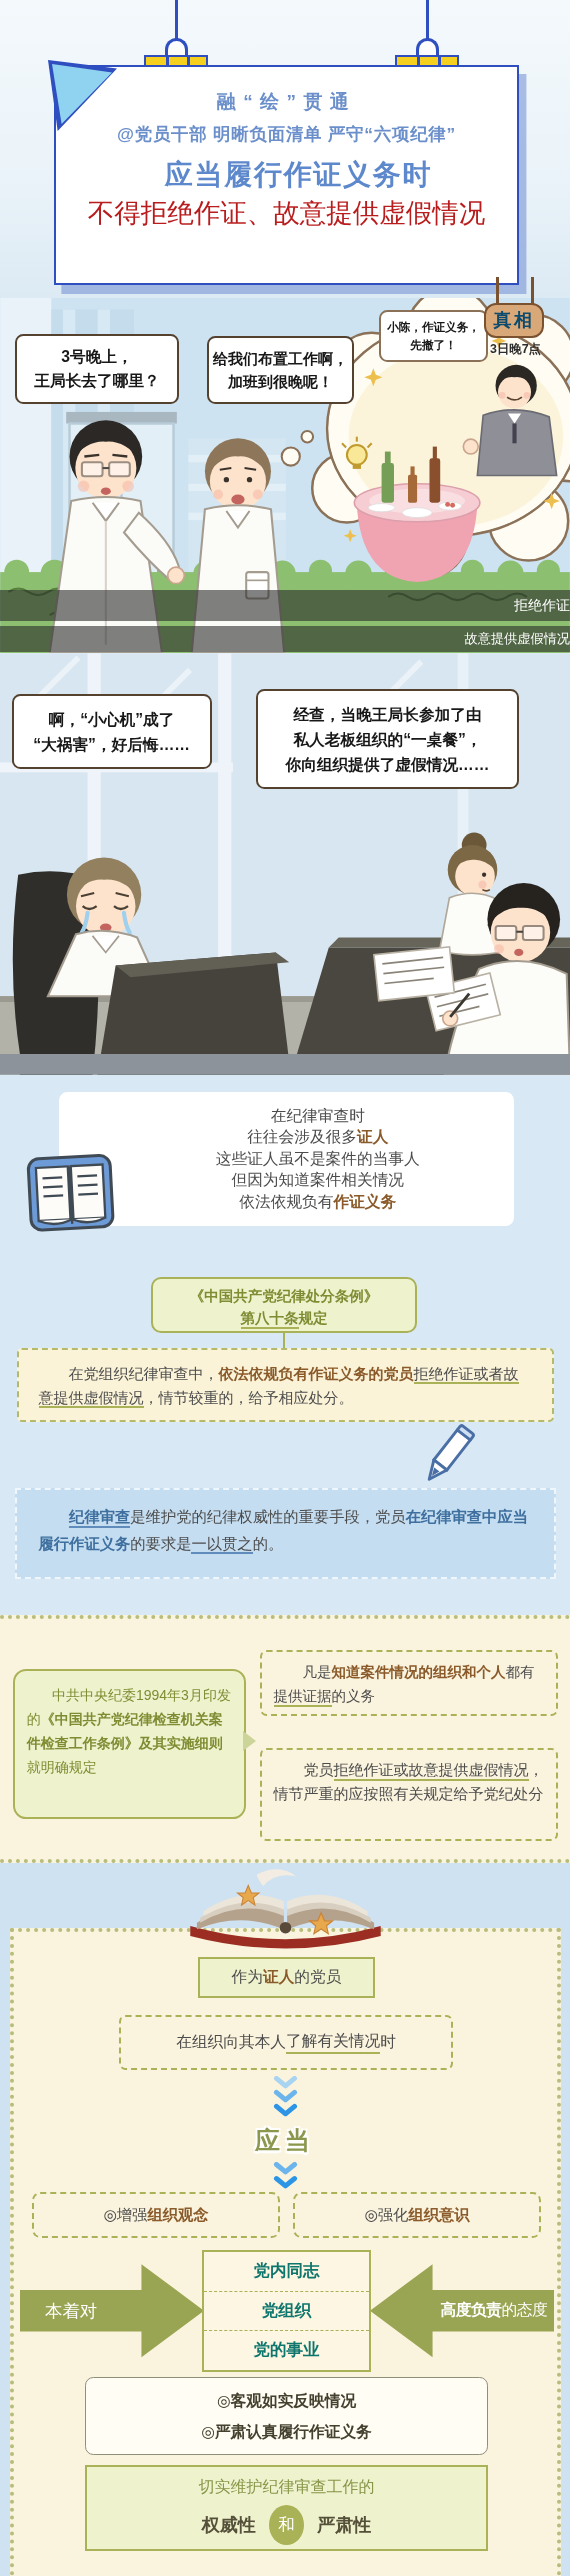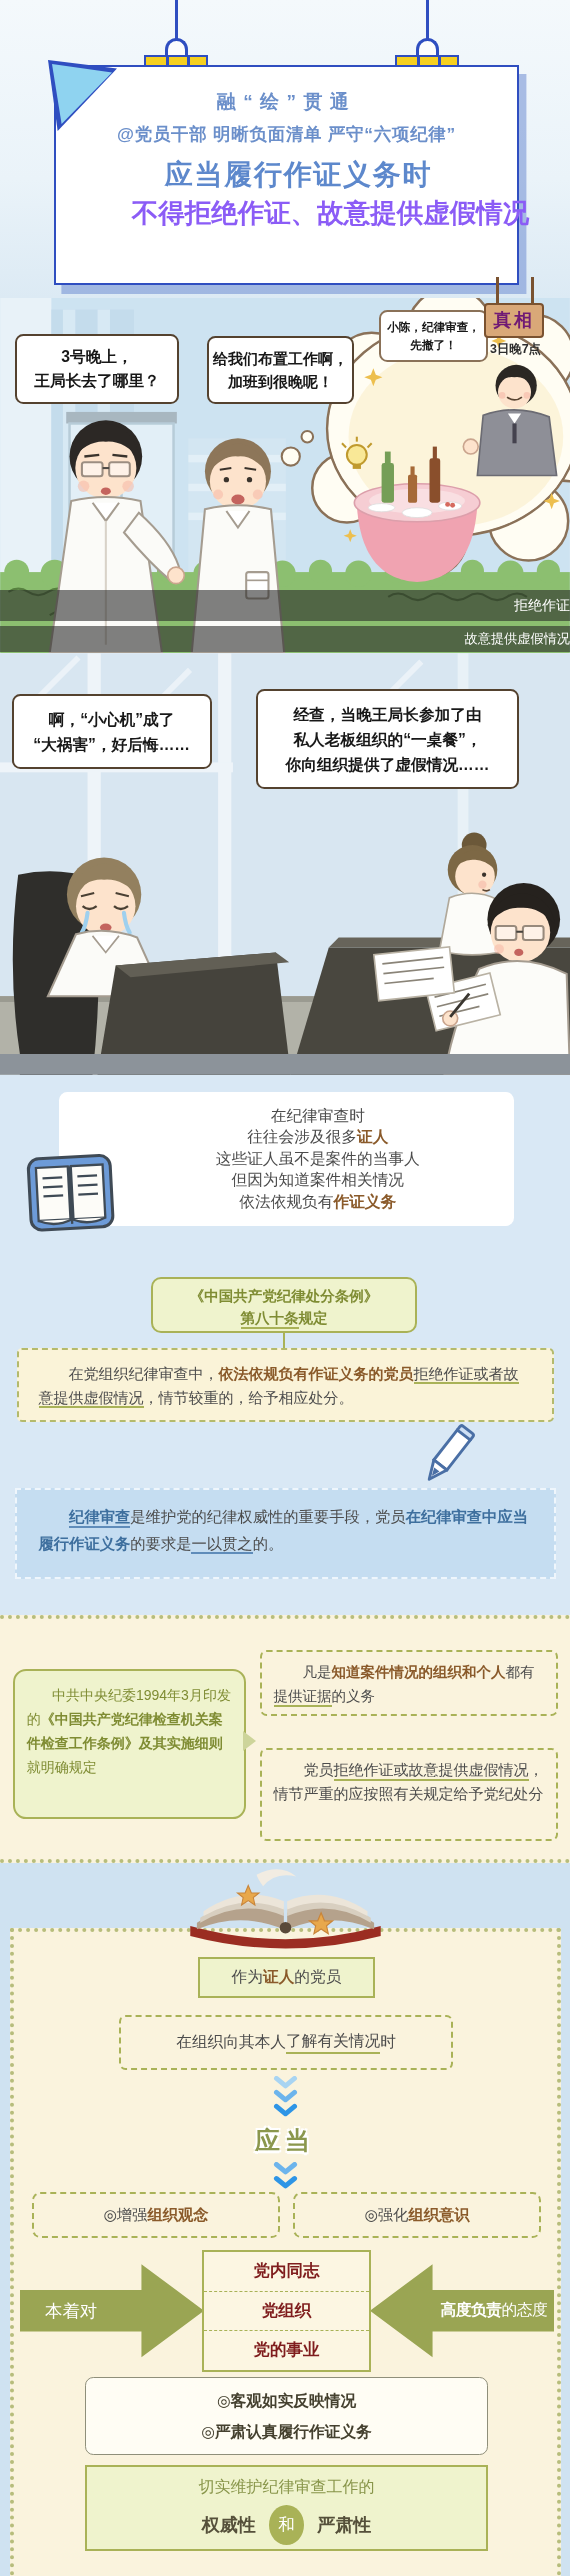--- a/index.html
+++ b/index.html
@@ -11,21 +11,21 @@
     background: linear-gradient(180deg, #f4f9fc 0%, #eaf3f9 60%, #dceaf4 100%); }
   .header-card { position: absolute; left: 54px; top: 65px; width: 465px; height: 220px;
     background: #fff; border: 2.5px solid #2f4ec0; box-shadow: 7.4px 9px 0 rgba(110,140,210,.55); }
   .hdr-brand { position: absolute; left: 0; top: 22px; width: 100%; text-align: center;
     color: #6b8fca; font-size: 19px; font-weight: 700; letter-spacing: 7.4px; }
   .hdr-sub { position: absolute; left: 0; top: 55px; width: 100%; text-align: center;
     color: #6b8fca; font-size: 17.4px; font-weight: 700; letter-spacing: 0.8px; }
   .hdr-t1 { position: absolute; left: 12px; top: 89px; width: 100%; text-align: center;
     color: #5d88cc; font-size: 28px; font-weight: 800; letter-spacing: 1.7px; }
   .hdr-t2 { position: absolute; left: 0; top: 128px; width: 100%; text-align: center;
-    color: #8b5cf6; font-size: 26.5px; font-weight: 700; margin-left: 44px; }
+    color: #b91c1c; font-size: 26.5px; font-weight: 400; }
   .fold-outer { position: absolute; left: 48px; top: 60px; width: 69px; height: 71px;
     background: #2f4ec0; clip-path: polygon(0 0, 100% 12%, 14% 100%); }
   .fold-inner { position: absolute; left: 52px; top: 64px; width: 60px; height: 60px;
     background: #8fd3f0; clip-path: polygon(0 0, 100% 14%, 16% 100%); }
   .clip { position: absolute; top: 0; width: 64px; height: 98px; }
   .clip .string { position: absolute; left: 31px; top: 0; width: 3.3px; height: 41px; background: #2f4ec0; }
   .clip .loop { position: absolute; left: 20.7px; top: 38px; width: 23px; height: 20px;
     border: 3.3px solid #2f4ec0; border-bottom: none; border-radius: 11.6px 11.6px 0 0; background: #fdfdfd; }
   .clip .jaw { position: absolute; left: 0; top: 55px; width: 64px; height: 22px;
     background: #f6d01f; border: 2.5px solid #2f4ec0; }
@@ -34,22 +34,22 @@
     background: #f6d01f; border: 2.5px solid #2f4ec0; }
 
   
   .panel { position: absolute; left: 0; width: 570px; }
   .panel svg { position: absolute; left: 0; top: 0; }
   .bub { position: absolute; background: #fff; border: 2.5px solid #54422f; border-radius: 8.3px;
     color: #181818; font-weight: 700; text-align: center; white-space: pre-line; z-index: 5; }
   .caption-bar { position: absolute; left: 0; width: 570px; background: rgba(38,38,38,.58);
     color: #fff; text-align: right; z-index: 8; }
   .truth-sign { position: absolute; left: 484px; top: 303px; width: 60px; height: 35px;
-    background: #d9a878; border: 2.1px solid #7a5230; border-radius: 4px; z-index: 6;
-    color: #701a75; font-size: 18px; font-weight: 700; text-align: center; line-height: 31px;
+    background: #d9a878; border: 2.1px solid #7a5230; border-radius: 12px; z-index: 6;
+    color: #0c4a6e; font-size: 18px; font-weight: 700; text-align: center; line-height: 31px;
     font-family: "Liberation Serif", "DejaVu Serif", serif; letter-spacing: 2.5px; }
   .sign-string { position: absolute; top: 277px; width: 2.5px; height: 28px; background: #7a5230; z-index: 6; }
   .sign-time { position: absolute; left: 476px; top: 341px; width: 79px; text-align: center;
     color: #2e2e2e; font-size: 12.4px; font-weight: 700; z-index: 6; }
 
   
   .blue-sec { position: absolute; left: 0; top: 1075px; width: 570px; height: 540px; background: #d9e8f5; }
   .intro-card { position: absolute; left: 59px; top: 17.4px; width: 455px; height: 134px;
     background: #fff; border-radius: 8.3px; padding: 12.4px 16.5px 0 79px; text-align: center;
     color: #4c4c4c; font-size: 15.7px; line-height: 21.5px; }
@@ -101,21 +101,21 @@
   .diagram { position: absolute; left: 0; top: 385px; width: 570px; height: 126px; }
   .arrow { position: absolute; top: 13.2px; width: 184px; height: 99px; background: #9aa553;
     color: #fff; display: flex; align-items: center; z-index: 1; }
   .arrow-l { left: 20px; clip-path: polygon(0 29%, 66% 29%, 66% 3%, 100% 50%, 66% 97%, 66% 71%, 0 71%);
     padding-left: 25px; font-size: 17.4px; }
   .arrow-r { left: 370px; clip-path: polygon(100% 29%, 34% 29%, 34% 3%, 0 50%, 34% 97%, 34% 71%, 100% 71%);
     justify-content: flex-end; padding-right: 6.6px; font-size: 15.7px; letter-spacing: -0.4px; }
   .targets { position: absolute; left: 202px; top: 1.7px; width: 169px; height: 122px;
     background: #fcf6e2; border: 2.1px solid #a9b257; z-index: 2; }
   .target-row { height: 39px; display: flex; align-items: center; justify-content: center;
-    font-size: 16.5px; font-weight: 800; color: #7f1d1d; }
+    font-size: 16.5px; font-weight: 800; color: #0f766e; }
   .target-row + .target-row { border-top: 1.7px dashed #a9b257; }
   .duties { position: absolute; left: 85px; top: 514px; width: 403px; height: 78px;
     background: #fffdf4; border: 1.7px solid #8f8f7a; border-radius: 8.3px;
     display: flex; flex-direction: column; align-items: center; justify-content: center;
     font-size: 15.7px; font-weight: 800; color: #45412f; line-height: 31px; }
   .final-box { position: absolute; left: 85px; top: 602px; width: 403px; height: 86px;
     background: #eff3cd; border: 2.1px solid #a9b257; text-align: center; }
   .final-line { color: #88954a; font-size: 16px; margin-top: 10px; }
   .final-row { display: flex; align-items: center; justify-content: center; gap: 13.2px; margin-top: 6.6px; }
   .final-strong { font-size: 18px; font-weight: 800; color: #55503a; }
@@ -291,21 +291,21 @@
         <path d="M248,256 Q288,246 328,256 L344,430 L232,430 Z" fill="#fbfbf8" stroke="#a59c90" stroke-width="2.5"></path>
         <path d="M274,258 L288,278 L302,258" fill="#fff" stroke="#a59c90" stroke-width="2.5"></path>
         <rect x="298" y="332" width="27" height="32" rx="3" fill="#fff" stroke="#a59c90" stroke-width="2.5"></rect>
         <line x1="298" y1="342" x2="325" y2="342" stroke="#a59c90" stroke-width="2"></line>
       </g>
     </svg>
     <div class="bub" style="left:15px; top:36px; width:164px; font-size:15.7px; line-height:24px; padding:9px 5px;">3号晚上，
 王局长去了哪里？</div>
     <div class="bub" style="left:207px; top:38px; width:147px; font-size:15px; line-height:23px; padding:9px 3.3px;">给我们布置工作啊，
 加班到很晚呢！</div>
-    <div class="bub" style="left:379px; top:11.6px; width:109px; font-size:11.6px; line-height:17.4px; padding:6.6px 3.3px; border-width:2.1px; border-color:#8a7158; font-weight:600;">小陈，纪律审查，
+    <div class="bub" style="left:379px; top:11.6px; width:109px; font-size:11.6px; line-height:17.4px; padding:6.6px 3.3px; border-width:2.1px; border-color:#8a7158; font-weight:600;">小陈，作证义务，
 先撤了！</div>
   </div>
 
   <div class="sign-string" style="left:496px;"></div>
   <div class="sign-string" style="left:531px;"></div>
   <div class="truth-sign">真相</div>
   <div class="sign-time">3日晚7点</div>
 
   <div class="caption-bar" style="top:590px; height:31px; font-size:14px; line-height:31px;">拒绝作证</div>
   <div class="caption-bar" style="top:626px; height:26px; font-size:13.2px; line-height:26px;">故意提供虚假情况</div>

